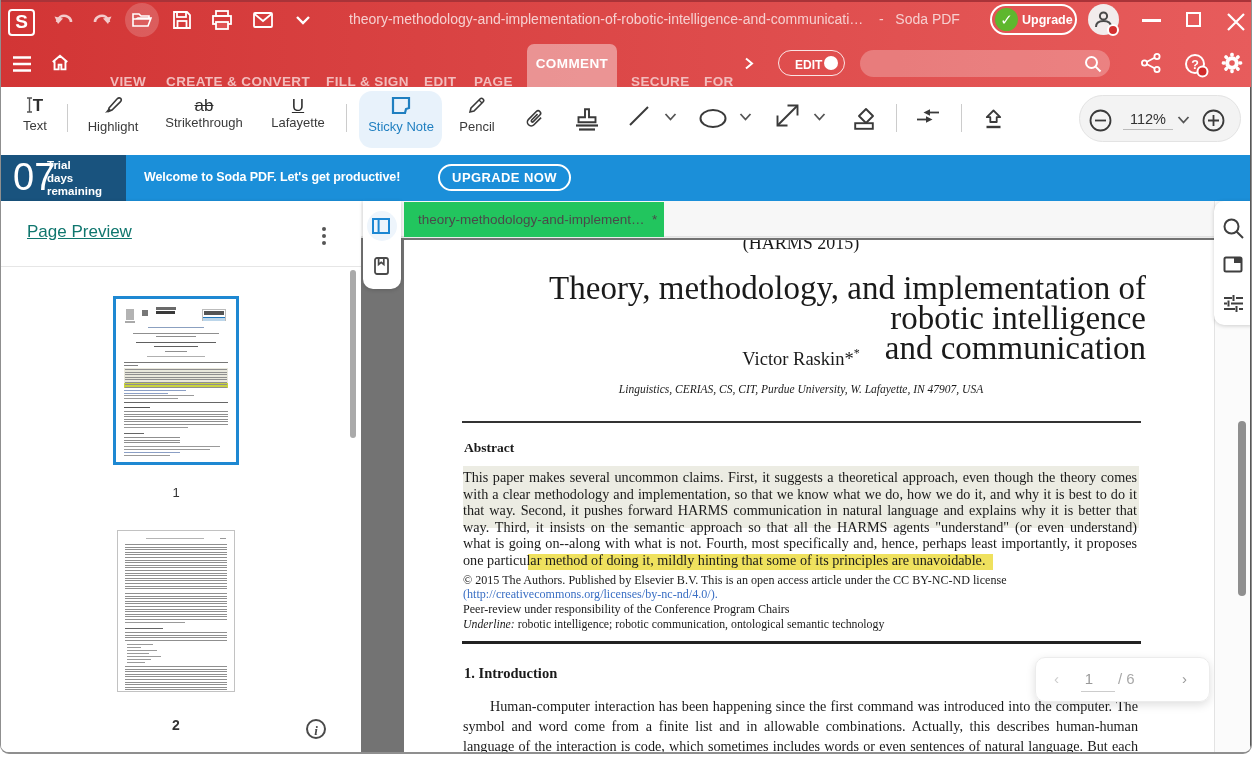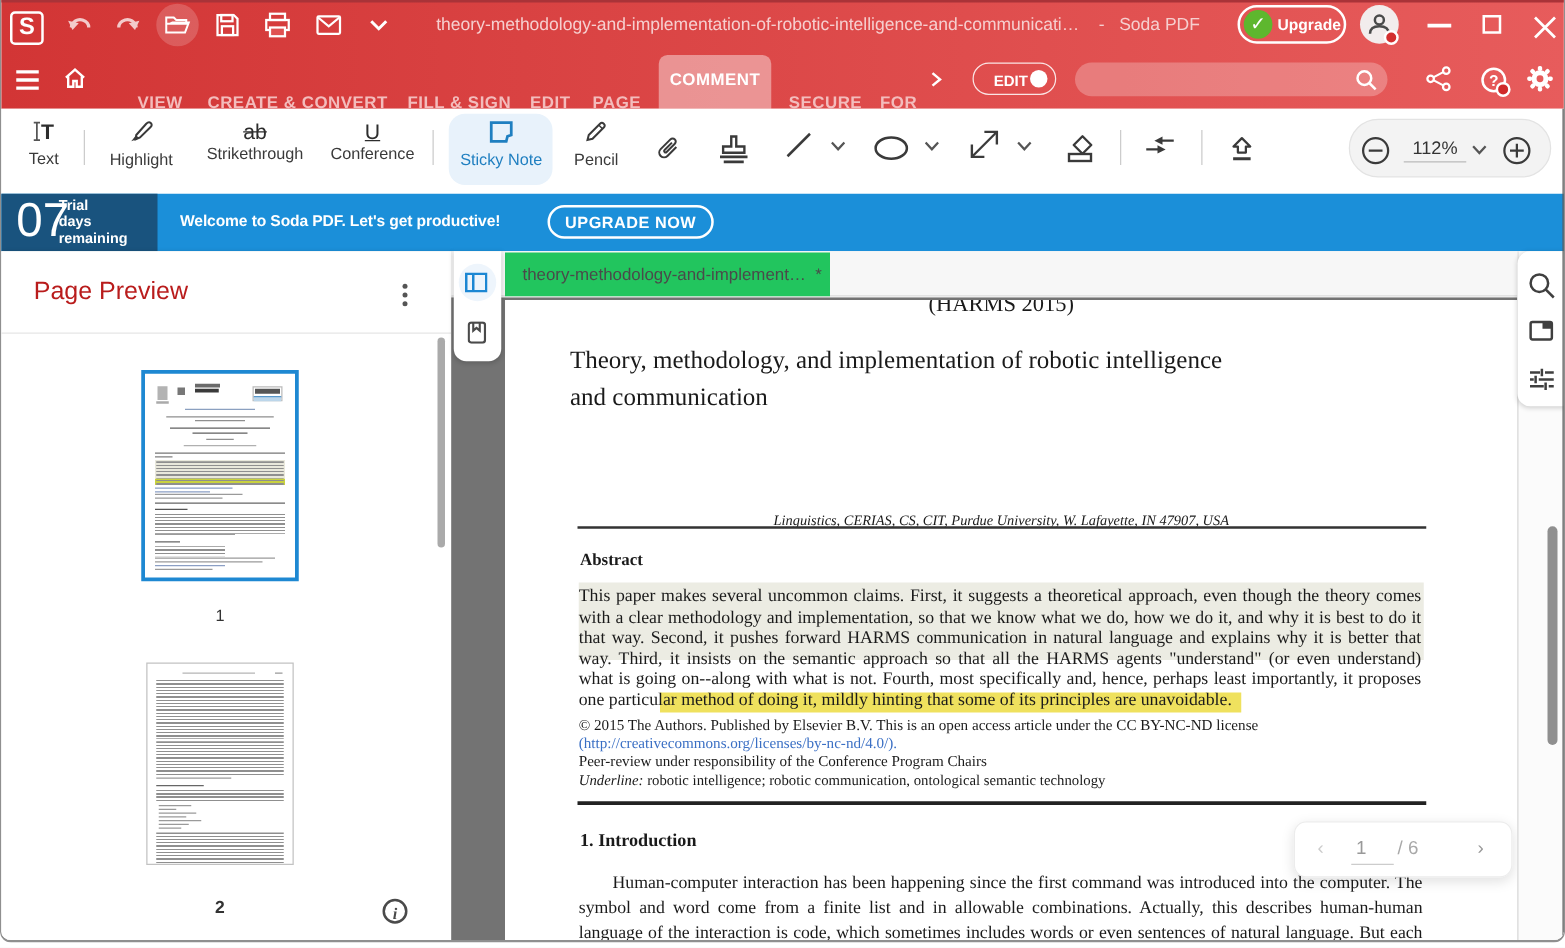--- a/index.html
+++ b/index.html
@@ -50,21 +50,21 @@
   #b07 { position:absolute; left:12px; top:1px; color:#fff; font-size:38px; font-weight:normal; }
   #btrial { position:absolute; left:46px; top:4px; color:#fff; font-size:11.5px; font-weight:bold; line-height:13px; }
   #bwelcome { position:absolute; left:143px; top:15px; color:#fff; font-size:12.5px; font-weight:bold; letter-spacing:-0.1px; }
   #bupg { position:absolute; left:437px; top:9px; width:133px; height:27px; border:2px solid #fff; border-radius:15px; color:#fff; font-size:13px; font-weight:bold; text-align:center; line-height:24px; letter-spacing:0.4px; }
 
   
   #main { position:absolute; left:0; top:201px; width:1252px; height:553px; background:#ececec; }
 
   
   #sidebar { position:absolute; left:0; top:0; width:360px; height:553px; background:#fff; box-shadow:1px 0 3px rgba(0,0,0,0.12); }
-  #pptitle { position:absolute; left:26px; top:21px; color:#b91c1c; font-size:20px; }
+  #pptitle { position:absolute; left:26px; top:21px; color:#0f766e; font-size:17px;text-decoration:underline; }
   #ppdots { position:absolute; left:321px; top:26px; }
   #ppdots i { display:block; width:4px; height:4px; border-radius:50%; background:#555; margin-bottom:3px; }
   #ppline { position:absolute; left:0; top:65px; width:360px; height:1px; background:#e6e6e6; }
   .thumb { position:absolute; background:#fff; }
   #thumb1 { left:112px; top:95px; width:126px; height:169px; border:3px solid #1e88d2; }
   #thumb2 { left:116px; top:329px; width:118px; height:162px; border:1px solid #c2c2c2; }
   .pnum { position:absolute; width:126px; text-align:center; color:#333; }
   #sbscroll { position:absolute; left:349px; top:69px; width:6px; height:168px; background:#aaa; border-radius:3px; }
   .tln { position:absolute; background:#9a9a9a; height:1px; }
   .tblk { position:absolute; background:repeating-linear-gradient(to bottom, #8f8f8f 0 1px, transparent 1px 2.6px); }
@@ -90,23 +90,23 @@
   #pagenav { position:absolute; left:674px; top:419px; width:175px; height:45px; background:rgba(255,255,255,0.92); border:1px solid #ececec; border-radius:10px; box-shadow:0 3px 10px rgba(0,0,0,0.13); }
   #pagenav .lt { position:absolute; left:18px; top:12px; color:#ccc; font-size:15px; }
   #pagenav .num { position:absolute; left:36px; top:12px; width:34px; text-align:center; color:#999; font-size:15px; }
   #pagenav .numline { position:absolute; left:45px; top:33px; width:34px; height:1px; background:#ccc; }
   #pagenav .of { position:absolute; left:82px; top:12px; color:#a8a8a8; font-size:15px; }
   #pagenav .gt { position:absolute; left:146px; top:12px; color:#999; font-size:15px; }
 
   
   .doc { font-family:"Liberation Serif", serif; color:#1a1a1a; }
   #harms { position:absolute; left:-8px; top:-7px; width:810px; text-align:center; font-size:18px; }
-  #dtitle { position:absolute; left:52px; top:33px; width:690px; text-align:left; font-size:20px; line-height:30px; }
+  #dtitle { position:absolute; left:52px; top:33px; width:690px; text-align:right; font-size:33px; line-height:30px; }
   #dauthor { position:absolute; left:-8px; top:106px; width:810px; text-align:center; font-size:18.5px; }
-  #daffil { position:absolute; left:-8px; top:143px; width:810px; text-align:center; font-size:11.5px; font-style:italic;margin-top:28px; }
+  #daffil { position:absolute; left:-8px; top:143px; width:810px; text-align:center; font-size:11.5px; font-style:italic; }
   #drule1 { position:absolute; left:58px; top:181px; width:679px; height:1.5px; background:#333; }
   #dabstract { position:absolute; left:60px; top:200px; font-size:13.5px; font-weight:bold; }
   #dabsbg { position:absolute; left:59px; top:226px; width:676px; height:62px; background:#ecece3; }
   #dhl { position:absolute; left:124px; top:314px; width:465px; height:16px; background:#efe15e; }
   #dabstext { position:absolute; left:59px; top:229px; width:674px; font-size:14.2px; line-height:16.6px; }
   #dabstext .jl { text-align:justify; text-align-last:justify; }
   #dcopy { position:absolute; left:59px; top:333px; width:680px; font-size:12.1px; line-height:14.3px; }
   #dcopy .lnk { color:#3a6fc4; }
   #dkeywords { position:absolute; left:59px; top:377px; width:680px; font-size:11.8px; }
   #drule2 { position:absolute; left:58px; top:401px; width:679px; height:2.5px; background:#222; }
@@ -235,21 +235,21 @@
           <path d="M7.8,12.2 L4,17 L10.6,14.6 Z" fill="#3a3a3a"></path>
         </svg>
       <span class="lbl">Highlight</span>
     </div>
     <div class="tool" style="left:155px; width:96px">
       <div style="font-size:17px; height:19px; color:#2d2d2d; text-decoration:line-through;">ab</div>
       <span class="lbl">Strikethrough</span>
     </div>
     <div class="tool" style="left:262px; width:70px">
       <div style="font-size:17px; height:19px; color:#2d2d2d; text-decoration:underline;">U</div>
-      <span class="lbl">Conference</span>
+      <span class="lbl">Lafayette</span>
     </div>
     <div class="tsep" style="left:345px"></div>
     <div id="stickysel"></div>
     <div class="tool" style="left:365px; width:70px; color:#1f7fc0; white-space:nowrap;">
       <svg width="20" height="19" viewBox="0 0 20 19">
           <path d="M2,2 h16 v10 l-3,1 l-1,4 h-12 z" fill="none" stroke="#1f7fc0" stroke-width="2.2"></path>
         </svg>
       <span class="lbl" style="color:#1f7fc0">Sticky Note</span>
     </div>
     <div class="tool" style="left:455px; width:42px">
@@ -406,20 +406,21 @@
     <div id="tabbar">
         <div id="doctab">
           <span>theory-methodology-and-implement…&nbsp; *</span>
         </div>
       </div>
 
     <div id="viewport">
       <div id="page" class="doc">
         <div id="harms">(HARMS 2015)</div>
         <div id="dtitle">Theory, methodology, and implementation of robotic intelligence<br>and communication</div>
+        <div id="dauthor">Victor Raskin*<span style="font-size:12px; vertical-align:8px">*</span></div>
         <div id="daffil">Linguistics, CERIAS, CS, CIT, Purdue University, W. Lafayette, IN 47907, USA</div>
         <div id="drule1"></div>
         <div id="dabstract">Abstract</div>
         <div id="dabsbg"></div>
         <div id="dhl"></div>
         <div id="dabstext">
             <div class="jl">This paper makes several uncommon claims. First, it suggests a theoretical approach, even though the theory comes</div>
             <div class="jl">with a clear methodology and implementation, so that we know what we do, how we do it, and why it is best to do it</div>
             <div class="jl">that way. Second, it pushes forward HARMS communication in natural language and explains why it is better that</div>
             <div class="jl">way. Third, it insists on the semantic approach so that all the HARMS agents "understand" (or even understand)</div>

